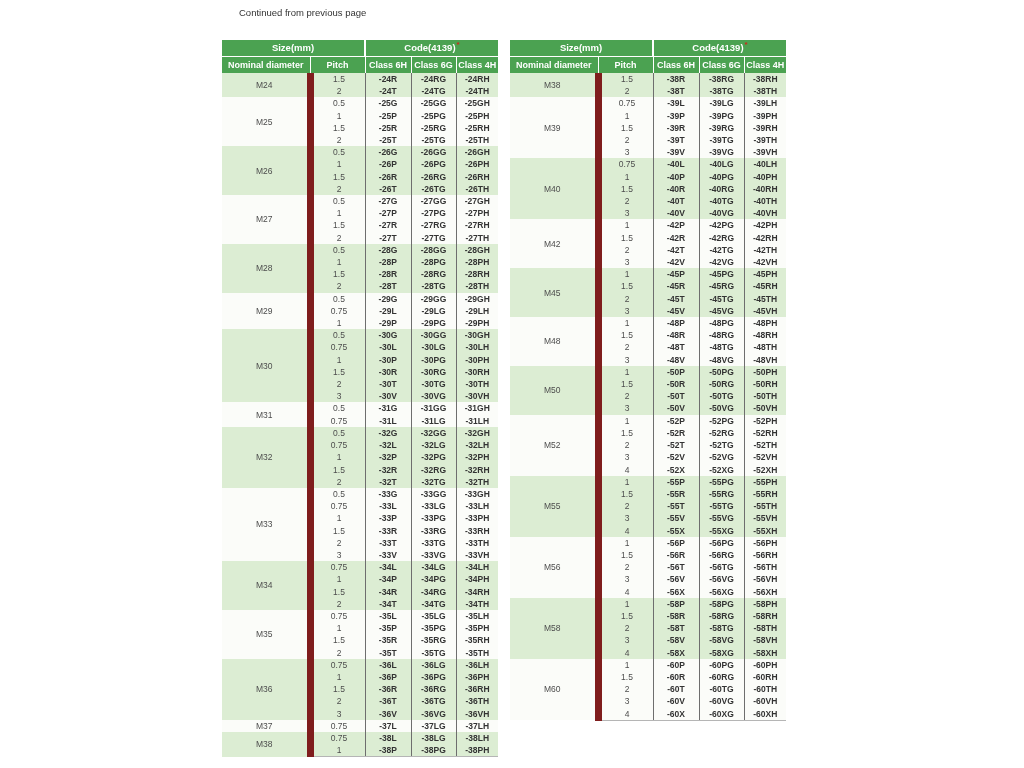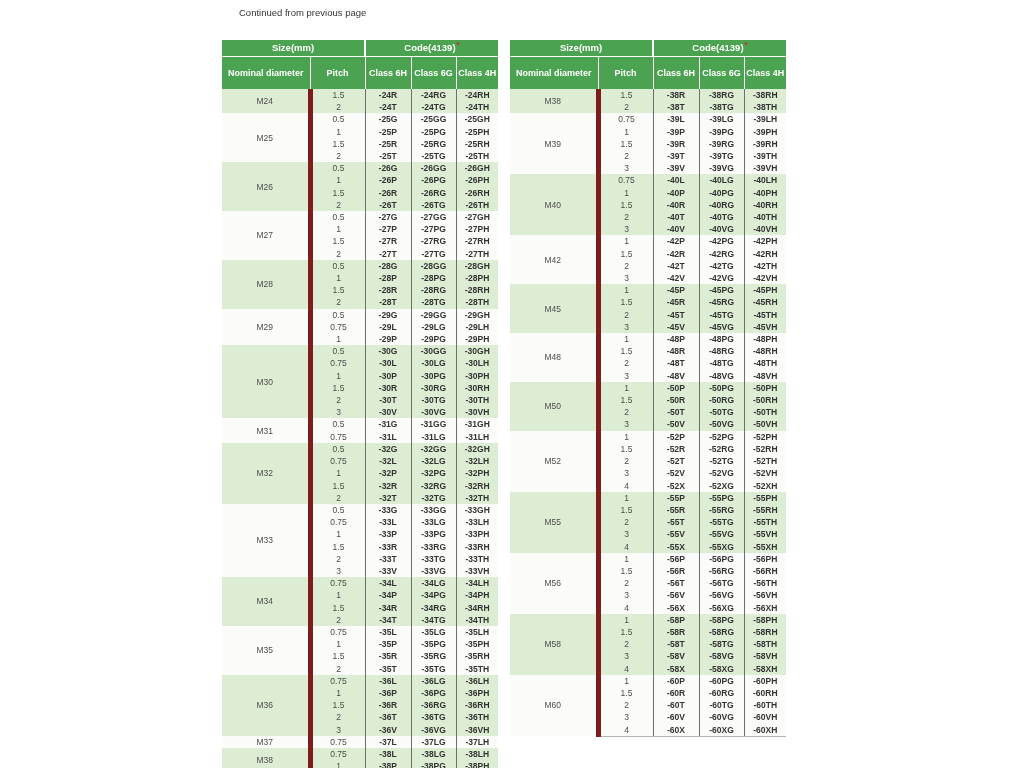--- a/index.html
+++ b/index.html
@@ -37,21 +37,21 @@
     text-align: center;
   }
   .spec-table th.group {
     height: 16px;
     font-size: 9.5px;
     border-bottom: 1px solid #ffffff;
     line-height: 16px;
   }
   .spec-table th.group-size { border-right: 2px solid #ffffff; margin-left: 28px; }
   .spec-table th.sub {
-    height: 32px;
+    height: 16px;
     font-size: 9px;
     line-height: 16px;
     border-right: 1px solid #ffffff;
   }
   .spec-table th.sub:last-child { border-right: none; text-align: center; }
   sup.mark {
     color: #cc2b1d;
     font-size: 8px;
     line-height: 0;
     margin-left: 1px;
@@ -61,21 +61,21 @@
     line-height: 12.2px;
     padding: 0;
     font-size: 8.5px;
     text-align: center;
     color: #4d4d4d;
     white-space: nowrap;
     overflow: hidden;
   }
   tr.band-green td { background: #dcedd3; }
   tr.band-white td { background: #fbfcf9; }
-  td.dia   { border-right: 5px solid #7f1d1d; margin-top: 40px; }
+  td.dia   { border-right: 7px solid #7f1d1d; margin-top: 40px; }
   td.code  {
     border-left: 1px solid #6e6e6e;
     font-weight: bold;
     color: #333333;
   }
   .spec-table tbody tr:last-child td { border-bottom: 1px solid #b5b5b5; }
 </style>
 </head>
 <body>
 

